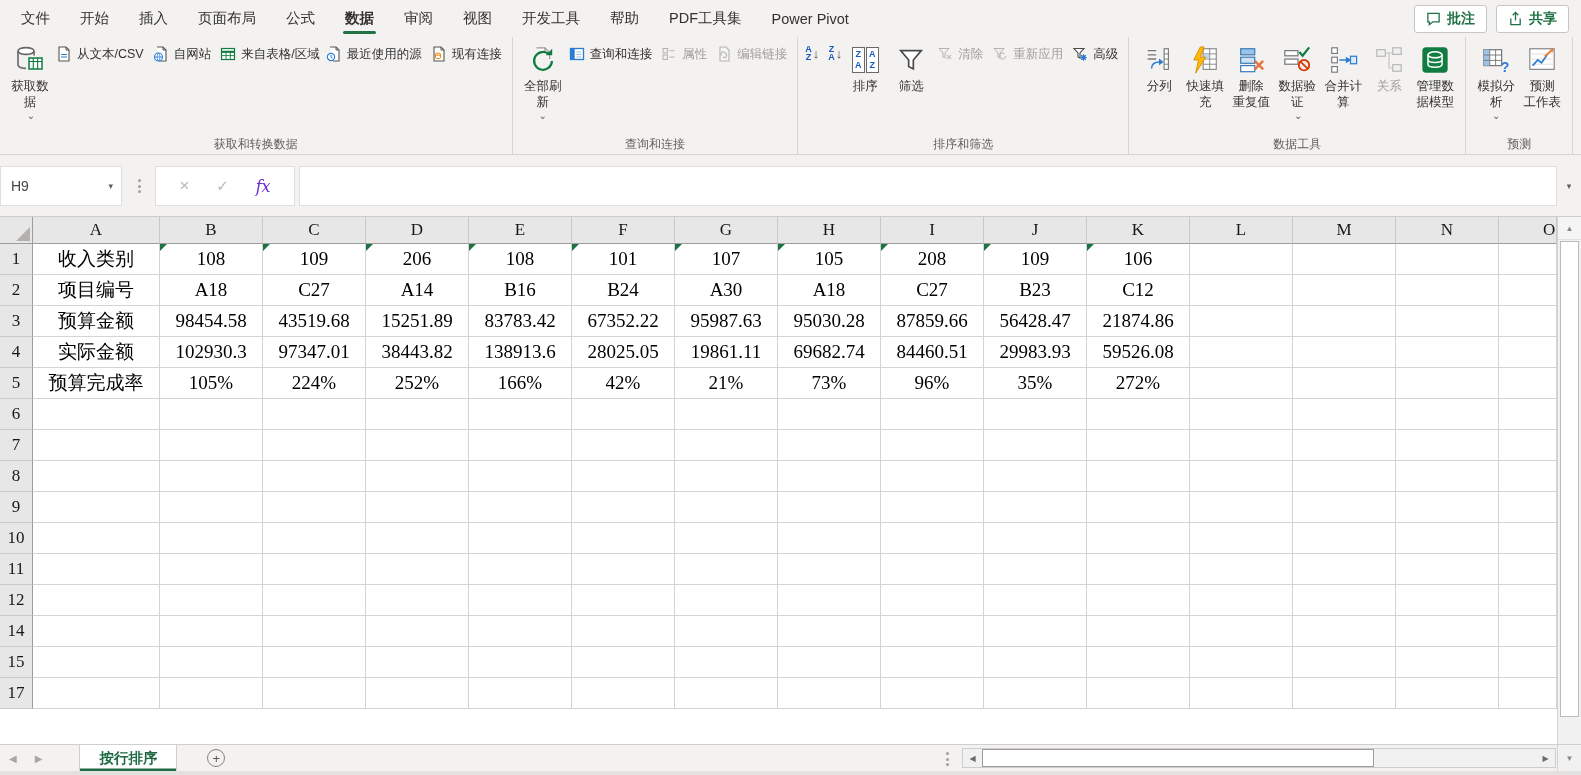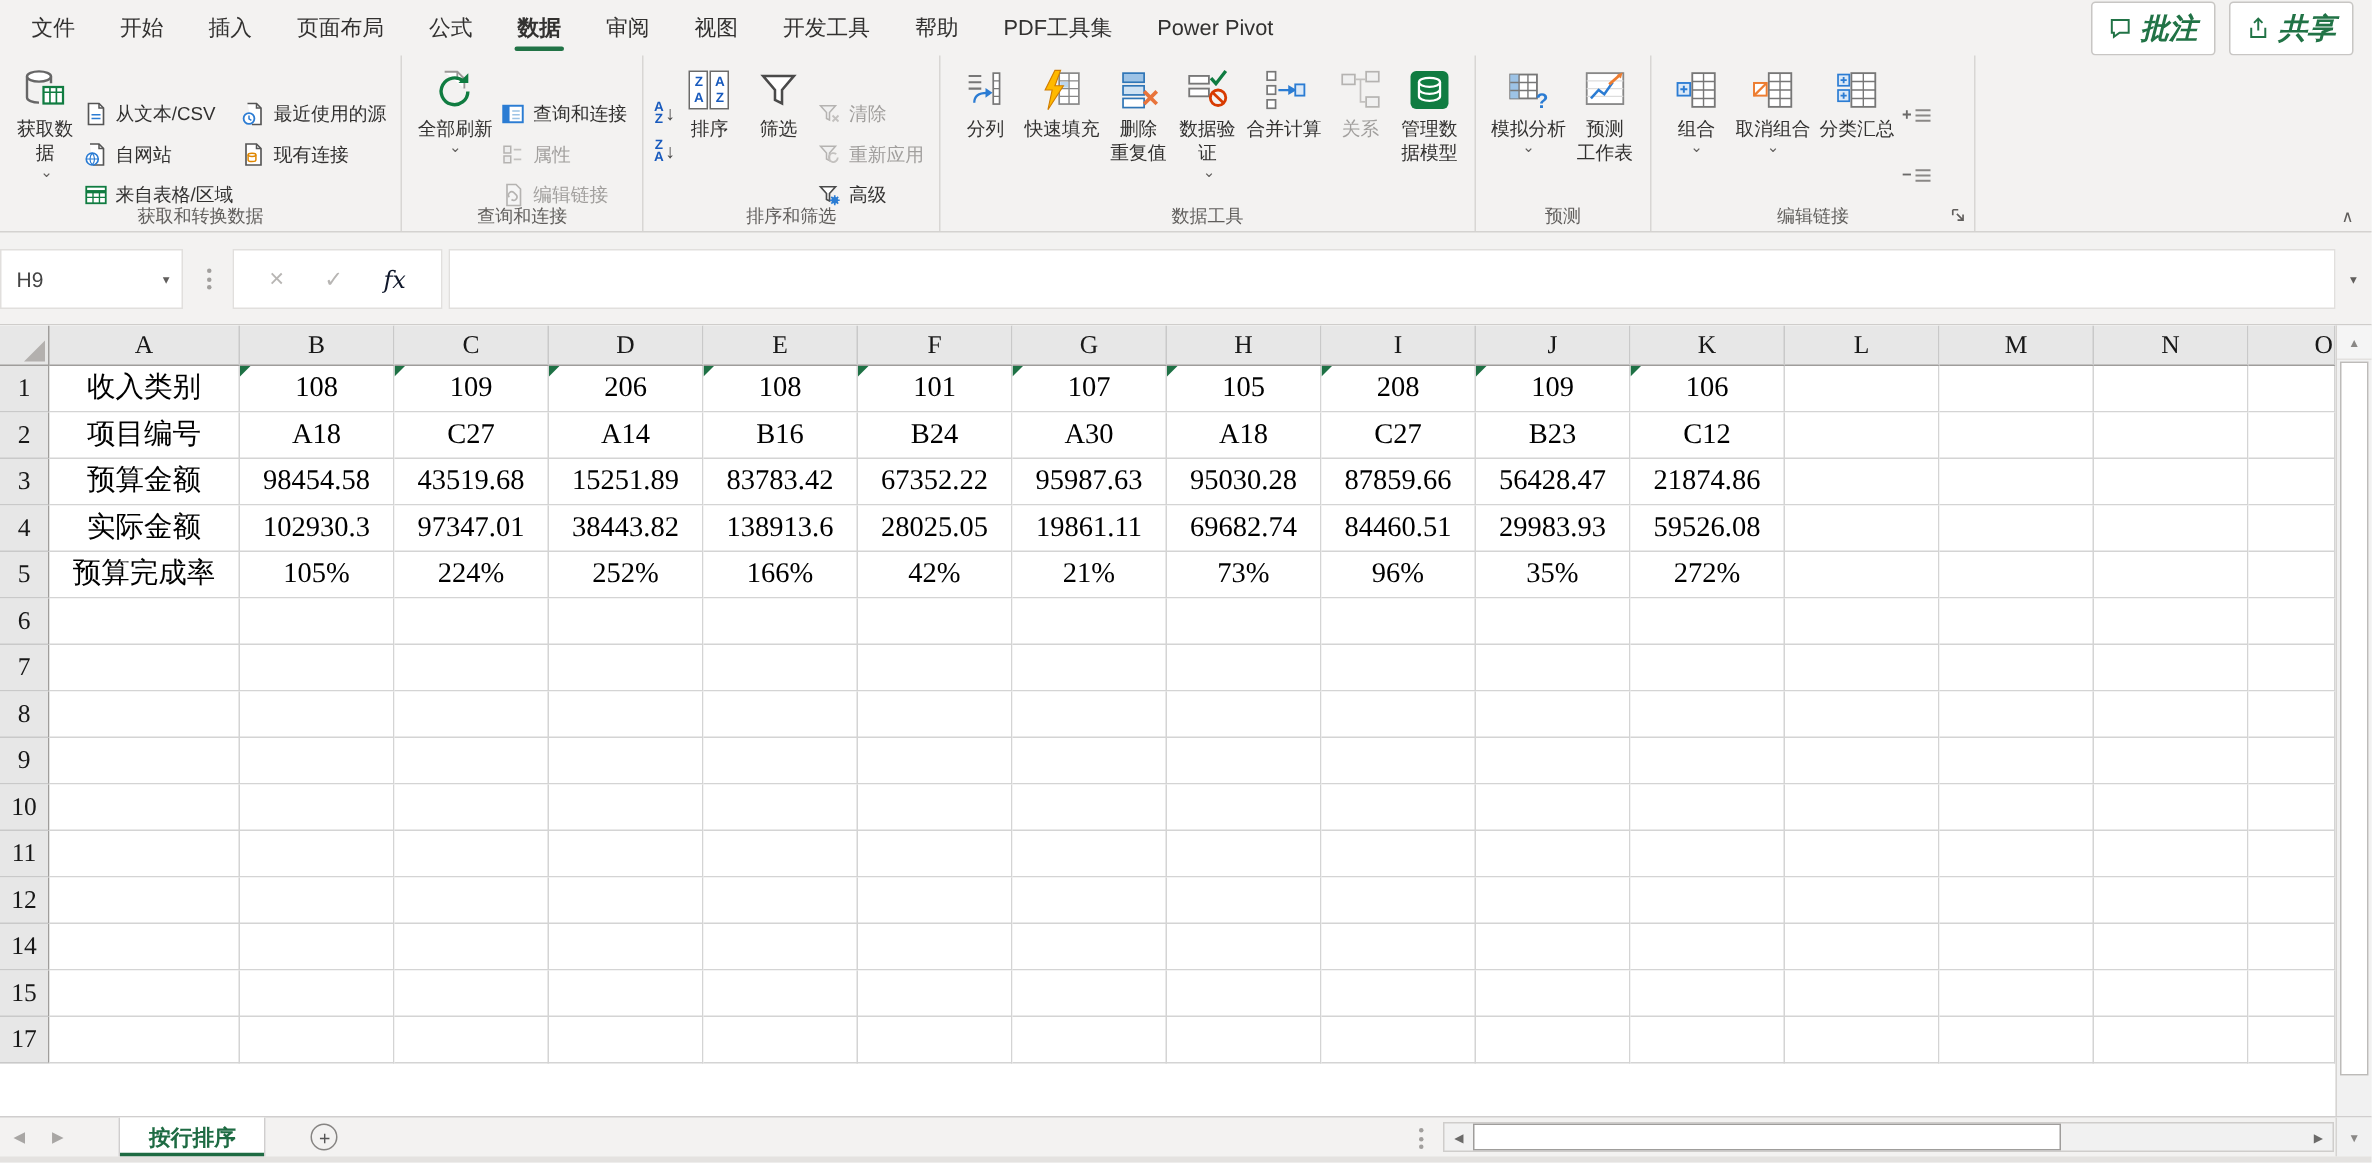--- a/index.html
+++ b/index.html
@@ -5,53 +5,53 @@
   * { box-sizing: border-box; margin: 0; padding: 0; }
   html,body { width:1581px; height:775px; }
   body { font-family:"Liberation Sans","DejaVu Sans",sans-serif; background:#f3f2f1; overflow:hidden; position:relative; color:#323130; }
 
   
   .tabbar { position:absolute; top:0; left:0; right:0; height:37px; background:#f3f2f1; display:flex; align-items:stretch; padding-left:6px; }
   .tab { padding:0 15px; font-size:14.5px; display:flex; align-items:center; position:relative; color:#323130; cursor:default; }
   .tab.active { font-weight:bold; }
   .tab.active::after { content:""; position:absolute; left:13px; right:13px; bottom:3px; height:3.5px; background:#217346; border-radius:2px; }
   .tabbar-right { margin-left:auto; display:flex; gap:9px; align-items:center; padding-right:12px; }
-  .pill { display:flex; align-items:center; gap:6px; border:1px solid #c8c6c4; background:#fff; color:#217346; font-weight:bold; font-size:19px; padding:4px 11px; border-radius:3px;font-style:italic; }
+  .pill { display:flex; align-items:center; gap:6px; border:1px solid #c8c6c4; background:#fff; color:#217346; font-weight:bold; font-size:14px; padding:4px 11px; border-radius:3px; }
 
   
   .ribbon { position:absolute; top:37px; left:0; right:0; height:118px; background:#f3f2f1; border-bottom:1px solid #d4d2d0; display:flex; }
   .group { position:relative; border-right:1px solid #d8d6d4; padding:3px 7px 17px 7px; display:flex; align-items:flex-start; }
   .glabel { position:absolute; bottom:1px; left:0; right:0; text-align:center; font-size:12px; color:#605e5c; white-space:nowrap; }
   .bb { display:flex; flex-direction:column; align-items:center; padding:2px 3px; font-size:12.5px; text-align:center; line-height:1.3; min-width:46px; }
   .bb .ic { height:36px; display:flex; align-items:center; justify-content:center; }
   .bb .lbl { white-space:pre-line; }
   .chev { display:block; font-size:10px; color:#605e5c; line-height:7px; margin-top:1px; }
   .chev.inl { display:inline; margin-left:2px; }
-  .col { display:flex; flex-direction:column; justify-content:flex-start; gap:3px; padding-top:2px;margin-top:22px; }
+  .col { display:flex; flex-direction:row; justify-content:flex-start; gap:3px; padding-top:2px; }
   .sb { display:flex; align-items:center; gap:5px; font-size:12.5px; height:24px; padding:0 3px; white-space:nowrap; }
   .disabled { color:#a19f9d; }
   .sorticon { display:flex; gap:1px; }
   .sorticon i { font-style:normal; width:13px; border:1px solid #6b6a69; background:#fff; font-size:9px; font-weight:bold; color:#185abd; line-height:11px; text-align:center; padding:1px 0; }
   .azgl { display:flex; align-items:center; gap:1px; }
   .azgl .lt { font-size:9px; font-weight:bold; color:#185abd; line-height:8px; text-align:center; }
   .azgl .ar { font-size:13px; color:#444; line-height:13px; }
   .launcher { position:absolute; right:3px; bottom:3px; width:15px; height:15px; display:flex; align-items:center; justify-content:center; }
   .collapse { position:absolute; right:7px; bottom:3px; font-size:11px; color:#605e5c; width:18px; text-align:center; }
   .detailbtn { display:flex; align-items:center; gap:2px; height:18px; padding:0 2px; }
   .detailbtn .pm { font-size:11px; color:#6b6a69; font-weight:bold; line-height:10px; }
 
   
   .formula { position:absolute; top:156px; left:0; right:0; height:61px; background:#f3f2f1; border-bottom:1px solid #cfcdcb; display:flex; align-items:center; }
   .namebox { width:122px; height:40px; background:#fff; border:1px solid #e1dfdd; display:flex; align-items:center; padding:0 8px 0 10px; font-size:14px; color:#444; }
   .namebox .nbtext { flex:1; }
   .namebox .nbarrow { color:#605e5c; font-size:9px; }
   .fxbox { width:140px; height:40px; background:#fff; border:1px solid #e1dfdd; display:flex; align-items:center; justify-content:space-around; padding:0 10px; }
   .fxbox .g1 { color:#b8b6b4; font-size:17px; }
   .fxbox .g2 { color:#b8b6b4; font-size:15px; }
-  .fxbox .g3 { font-family:"DejaVu Serif","Liberation Serif",serif; font-style:italic; font-size:16px; color:#0f172a; }
+  .fxbox .g3 { font-family:"DejaVu Serif","Liberation Serif",serif; font-style:italic; font-size:16px; color:#6d28d9; }
   .fml { flex:1; height:40px; background:#fff; border:1px solid #e1dfdd; margin-left:4px; font-size:14px; padding:0 8px; line-height:38px; }
   .fmlexp { width:24px; height:40px; display:flex; align-items:center; justify-content:center; color:#605e5c; font-size:9px; }
 
   
   #sheet { position:absolute; top:217px; left:0; width:1557px; height:527px; background:#fff; overflow:hidden; }
   .hrow { display:flex; height:27px; }
   .hcell, .corner, .rnum { background:#e7e7e7; font-family:"Liberation Serif","DejaVu Serif",serif; color:#181818; }
   .hcell { flex:none; border-right:1px solid #c9c9c9; border-bottom:1px solid #9f9d9b; font-size:17px; text-align:center; line-height:26px; overflow:hidden; }
   .hcell.oclip { text-align:left; padding-left:44px; }
   .corner { width:33px; flex:none; position:relative; border-right:1px solid #9f9d9b; border-bottom:1px solid #9f9d9b; }

